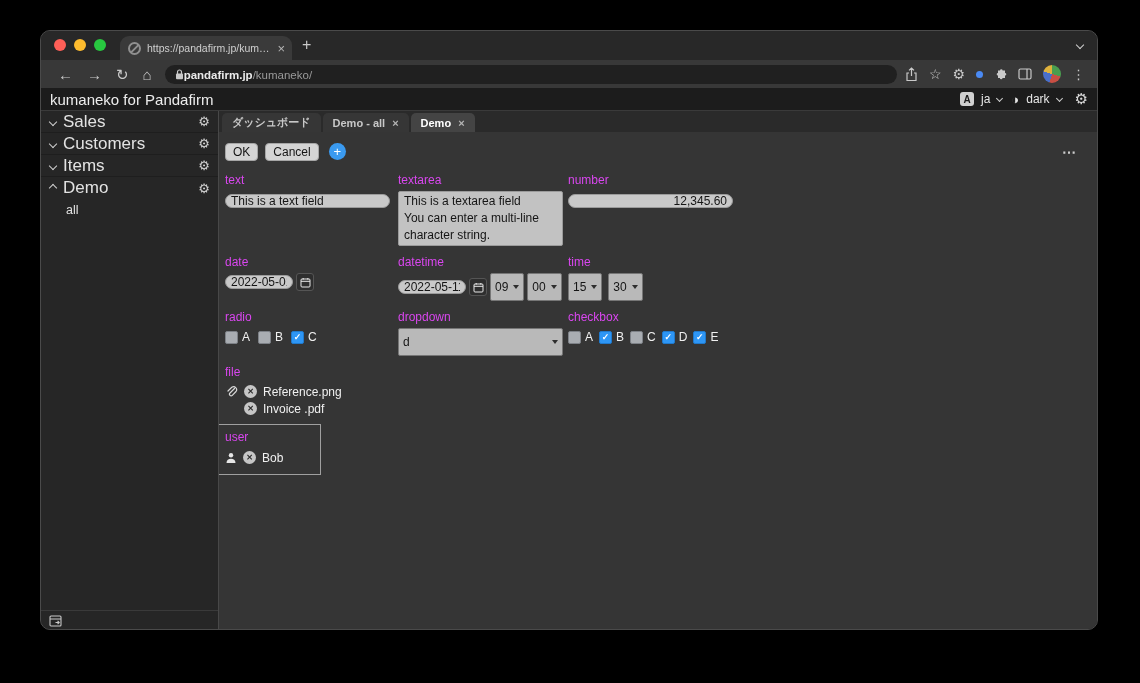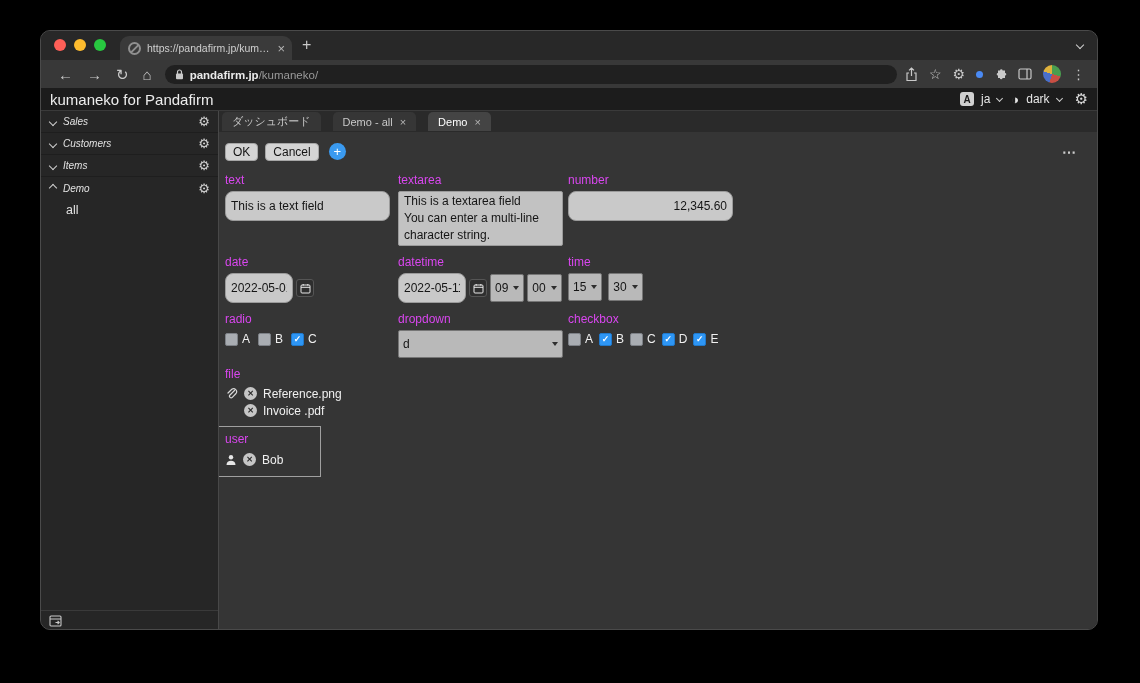--- a/index.html
+++ b/index.html
@@ -24,21 +24,21 @@
   .btab-close { color:#b5b5b5; font-size:13px; line-height:13px; cursor:default; }
   .newtab { color:#c9c9c9; font-size:16px; padding:0 0 6px 10px; }
   .tabsearch { position:absolute; right:14px; bottom:8px; }
   .chev { display:inline-block; width:6px; height:6px; border-right:1.5px solid #cfcfcf; border-bottom:1.5px solid #cfcfcf; transform:rotate(45deg); }
   .chev.up { transform:rotate(-135deg); }
 
   
   .navbar { height:28px; background:#383838; display:flex; align-items:center; padding:0 10px; }
   .nav-ic { color:#c9c9c9; font-size:15px; line-height:15px; padding:0 7px; }
   .urlbar { flex:1; height:19px; background:#202020; border-radius:10px; margin:0 8px 0 6px;
-            display:flex; align-items:center; padding:0 10px; gap:6px; }
+            display:flex; align-items:center; padding:0 10px; }
   .url-domain { font-size:11.5px; font-weight:bold; color:#eaeaea; }
   .url-path { font-size:11.5px; color:#9a9a9a; }
   .nav-right { display:flex; align-items:center; gap:11px; padding-right:2px; }
   .ext-dot { width:7px; height:7px; border-radius:50%; background:#4a8af4; }
   .avatar { width:18px; height:18px; border-radius:50%;
             background:conic-gradient(#4a9e4f 0 30%, #c94f44 30% 55%, #4a6fc9 55% 80%, #e0b23c 80% 100%); }
 
   
   .app-header { height:23px; background:#1c1c1c; border-bottom:1px solid #3a3a3a; display:flex; align-items:center; padding:0 9px; }
   .app-title { font-size:15px; color:#ededed; }
@@ -46,45 +46,45 @@
   .lang-badge { width:14px; height:14px; background:#d0d0d0; color:#1c1c1c; border-radius:3px; font-size:10px; font-weight:bold; display:flex; align-items:center; justify-content:center; }
   .hdr-txt { font-size:12px; color:#e6e6e6; }
   .contrast { font-size:13px; color:#e6e6e6; }
   .hdr-gear { font-size:15px; color:#d8d8d8; margin-left:4px; }
   .chev.sm { width:5px; height:5px; margin:0 2px 2px 0; }
 
   
   .app-body { display:flex; height:520px; }
   .sidebar { width:178px; background:#262626; border-right:1px solid #484848; position:relative; }
   .side-item { height:22px; display:flex; align-items:center; gap:7px; padding:0 8px 0 9px; border-bottom:1px solid #1e1e1e; color:#e2e2e2; }
-  .side-label { font-size:10px; flex:1;font-style:italic; }
+  .side-label { font-size:17px; flex:1; }
   .gear { font-size:13px; color:#cfcfcf; }
   .side-child { height:22px; display:flex; align-items:center; padding-left:25px; color:#e2e2e2; font-size:12.5px; }
   .side-footer { position:absolute; left:0; right:0; bottom:0; height:21px; border-top:1px solid #3a3a3a; display:flex; align-items:center; padding-left:8px; }
 
   .main { flex:1; background:#353535; display:flex; flex-direction:column; }
 
   
-  .ctabs { height:21px; background:#2a2a2a; display:flex; align-items:center; gap:12px; padding-left:3px; }
+  .ctabs { height:21px; background:#2a2a2a; display:flex; align-items:flex-end; gap:2px; padding-left:3px;font-weight:bold; }
   .ctab { height:19px; background:#363636; border-radius:5px 5px 0 0; display:flex; align-items:center; gap:7px; padding:0 10px; color:#c8c8c8; font-size:11px; }
   .ctab.active { background:#444444; color:#ffffff; }
   .ctab-close { font-size:11px; color:#b5b5b5; }
 
   
   .toolbar { display:flex; align-items:center; gap:7px; padding:7px 0 0 6px; height:32px; }
   .btn { background:#d4d4d4; color:#141414; border:1px solid #a6a6a6; border-radius:4px; font-size:12px; padding:1px 7px; height:18px; display:flex; align-items:center; }
   .add-circle { width:17px; height:17px; border-radius:50%; background:#3a9af0; color:#fff; font-size:13px; line-height:15px; display:flex; align-items:center; justify-content:center; margin-left:3px; }
   .toolbar-more { margin-left:auto; padding-right:20px; color:#cccccc; font-size:14px; letter-spacing:1px; font-weight:bold; }
 
   
   .form { padding:9px 0 0 6px; }
   .frow { display:flex; margin-bottom:9px; }
   .c1 { width:173px; } .c2 { width:170px; } .c3 { width:230px; }
   .flabel { font-size:12px; color:#d946ef; margin-bottom:4px; }
-  .tinput { height:30px; background:#c9c9c9; border:1px solid #9b9b9b; border-radius:8px; font-family:"Liberation Sans",sans-serif; font-size:12px; color:#151515; padding:0 5px; }
+  .tinput { height:14px; background:#c9c9c9; border:1px solid #9b9b9b; border-radius:8px; font-family:"Liberation Sans",sans-serif; font-size:12px; color:#151515; padding:0 5px; }
   .w165 { width:165px; } .w68 { width:68px; }
   .num { text-align:right; }
   .tarea { width:165px; min-height:54px; background:#c2c2c2; border:1px solid #9b9b9b; border-radius:2px; font-size:12px; color:#151515; padding:1px 5px; line-height:17px; white-space:pre-line; }
   .ctl-row { display:flex; align-items:center; gap:3px; }
   .cal-btn { width:18px; height:18px; background:#2e2e2e; border:1px solid #555; border-radius:3px; display:flex; align-items:center; justify-content:center; }
   .sel { height:28px; display:inline-flex; align-items:center; background:#b9b9b9; border:1px solid #767676; border-radius:2px; padding:0 4px; gap:5px; font-size:12px; color:#151515; }
   .sel.wide { width:165px; justify-content:space-between; }
   .sel-arrow { width:0; height:0; border-left:3.5px solid transparent; border-right:3.5px solid transparent; border-top:4.5px solid #2e2e2e; }
   .opts { display:flex; align-items:center; gap:8px; height:18px; }
   .opt { display:flex; align-items:center; gap:4px; }

